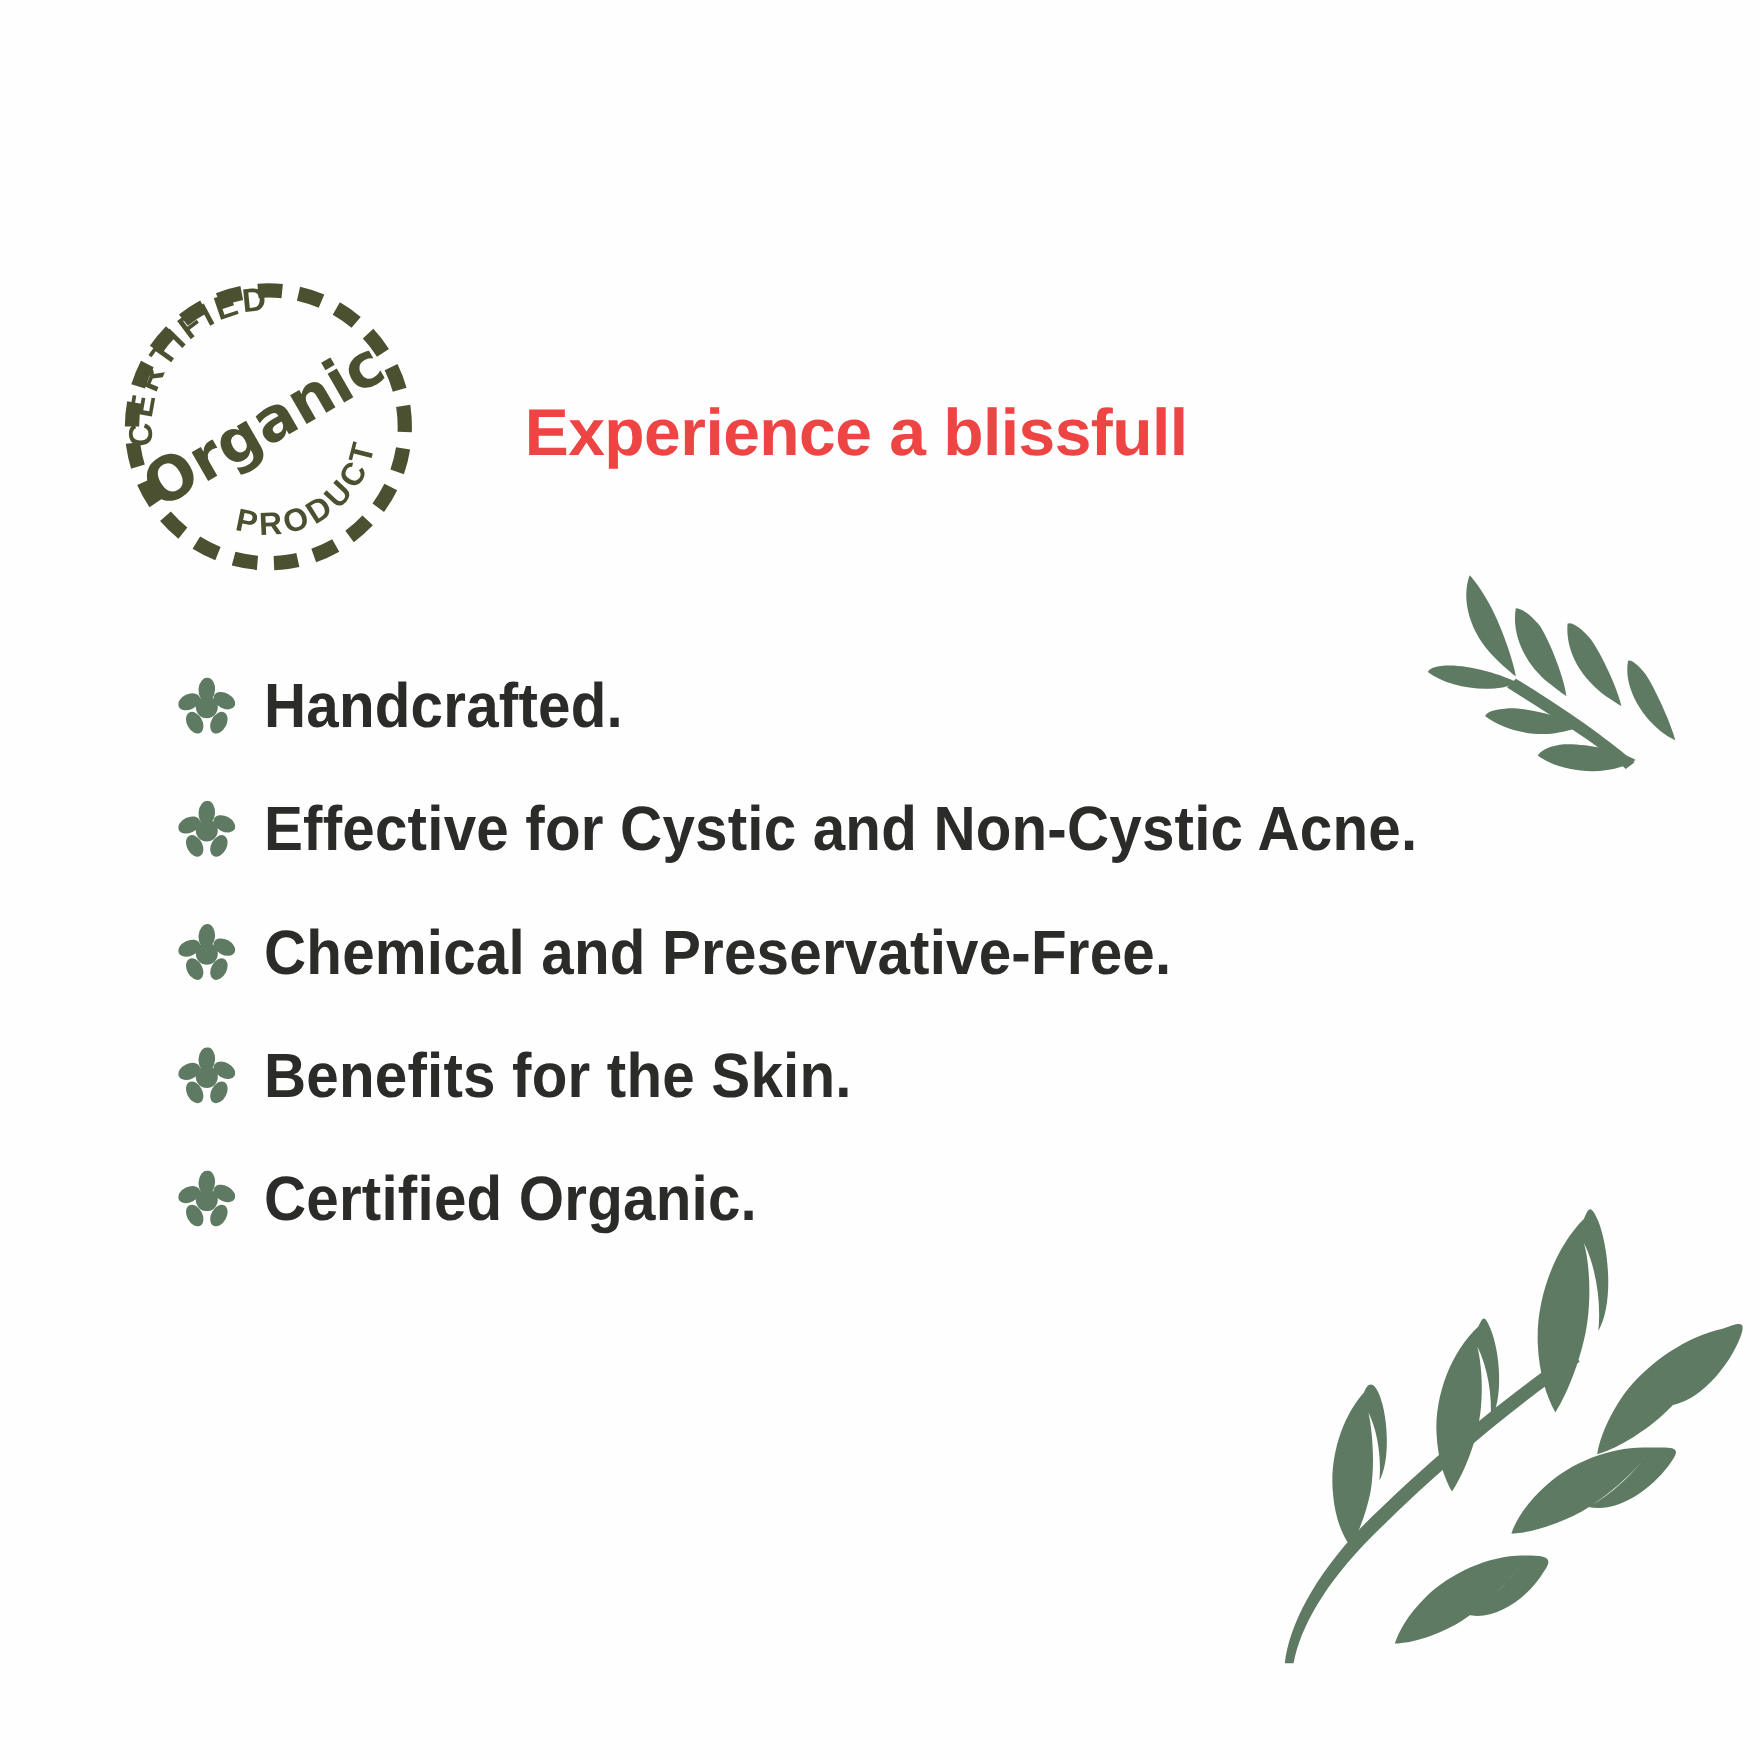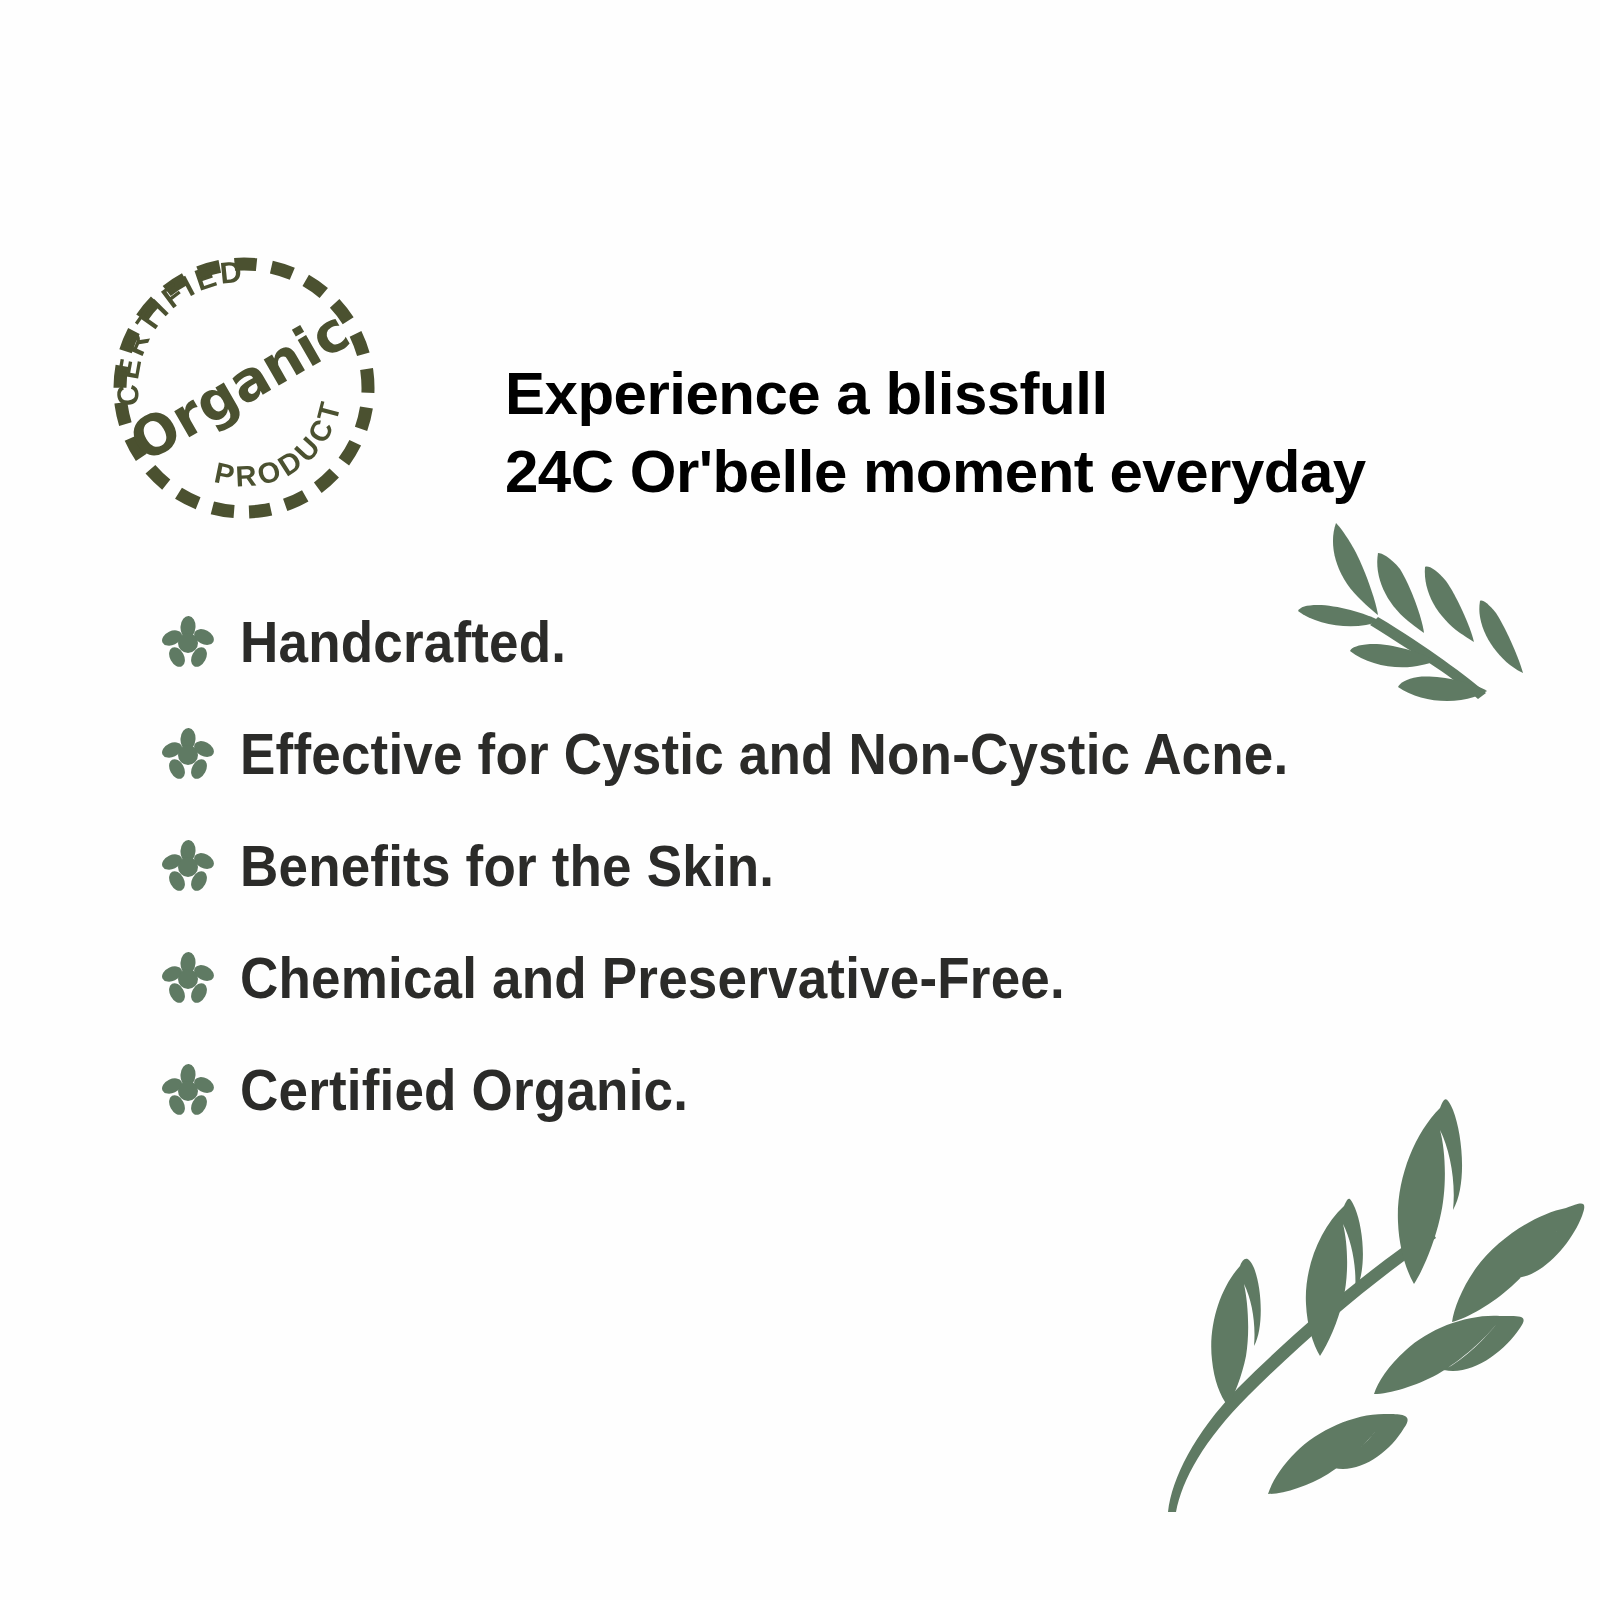--- a/index.html
+++ b/index.html
@@ -22,24 +22,24 @@
     left: 108px;
     top: 252px;
     width: 272px;
     height: 272px;
   }
   #badge svg { display: block; width: 272px; height: 272px; }
 
   
   #headline {
     position: absolute;
-    left: 505px;
+    left: 477px;
     top: 355px;
     width: 1060px;
-    color: #000000;
+    color: #ef4444;
     font-family: "Liberation Sans", sans-serif;
     font-weight: bold;
     font-size: 60px;
     line-height: 78px;
     letter-spacing: -0.5px;
   }
   #headline .hl-line { display: block; white-space: nowrap; }
 
   
   #bullets {
@@ -113,21 +113,20 @@
       <text font-family="Liberation Sans, sans-serif" font-size="29" font-weight="bold" fill="#4b5130" letter-spacing="4" transform="rotate(-32 136 136)">
         <textPath href="#arcBottom" startOffset="22%" id="tp-bottom">PRODUCT</textPath>
       </text>
 
       <text x="136" y="152" text-anchor="middle" font-family="DejaVu Sans, sans-serif" font-size="55" font-weight="bold" fill="#4b5130" transform="rotate(-30 136 142)" id="tp-center">Organic</text>
     </svg>
   </div>
 
   <div id="headline">
     <span class="hl-line">Experience a blissfull</span>
-    <span class="hl-line">24C Or'belle moment everyday</span>
   </div>
 
   <div id="bullets">
 
     <div class="bullet-row">
       <span class="bullet-marker">
         <svg viewBox="0 0 52 52" xmlns="http://www.w3.org/2000/svg" aria-hidden="true">
           <g fill="#5f7a63">
             <ellipse cx="26" cy="11" rx="7.5" ry="11" transform="rotate(4 26 11)"></ellipse>
             <ellipse cx="42" cy="21" rx="10.5" ry="7" transform="rotate(28 42 21)"></ellipse>
@@ -165,37 +164,37 @@
           <g fill="#5f7a63">
             <ellipse cx="26" cy="11" rx="7.5" ry="11" transform="rotate(4 26 11)"></ellipse>
             <ellipse cx="42" cy="21" rx="10.5" ry="7" transform="rotate(28 42 21)"></ellipse>
             <ellipse cx="37" cy="41" rx="7" ry="10.5" transform="rotate(28 37 41)"></ellipse>
             <ellipse cx="15" cy="41" rx="7" ry="10.5" transform="rotate(-28 15 41)"></ellipse>
             <ellipse cx="10" cy="22" rx="10.5" ry="7" transform="rotate(-25 10 22)"></ellipse>
             <circle cx="26" cy="27" r="10"></circle>
           </g>
         </svg>
       </span>
+      <span class="bullet-text">Chemical and Preservative-Free.</span>
+    </div>
+
+    <div class="bullet-row">
+      <span class="bullet-marker">
+        <svg viewBox="0 0 52 52" xmlns="http://www.w3.org/2000/svg" aria-hidden="true">
+          <g fill="#5f7a63">
+            <ellipse cx="26" cy="11" rx="7.5" ry="11" transform="rotate(4 26 11)"></ellipse>
+            <ellipse cx="42" cy="21" rx="10.5" ry="7" transform="rotate(28 42 21)"></ellipse>
+            <ellipse cx="37" cy="41" rx="7" ry="10.5" transform="rotate(28 37 41)"></ellipse>
+            <ellipse cx="15" cy="41" rx="7" ry="10.5" transform="rotate(-28 15 41)"></ellipse>
+            <ellipse cx="10" cy="22" rx="10.5" ry="7" transform="rotate(-25 10 22)"></ellipse>
+            <circle cx="26" cy="27" r="10"></circle>
+          </g>
+        </svg>
+      </span>
       <span class="bullet-text">Benefits for the Skin.</span>
-    </div>
-
-    <div class="bullet-row">
-      <span class="bullet-marker">
-        <svg viewBox="0 0 52 52" xmlns="http://www.w3.org/2000/svg" aria-hidden="true">
-          <g fill="#5f7a63">
-            <ellipse cx="26" cy="11" rx="7.5" ry="11" transform="rotate(4 26 11)"></ellipse>
-            <ellipse cx="42" cy="21" rx="10.5" ry="7" transform="rotate(28 42 21)"></ellipse>
-            <ellipse cx="37" cy="41" rx="7" ry="10.5" transform="rotate(28 37 41)"></ellipse>
-            <ellipse cx="15" cy="41" rx="7" ry="10.5" transform="rotate(-28 15 41)"></ellipse>
-            <ellipse cx="10" cy="22" rx="10.5" ry="7" transform="rotate(-25 10 22)"></ellipse>
-            <circle cx="26" cy="27" r="10"></circle>
-          </g>
-        </svg>
-      </span>
-      <span class="bullet-text">Chemical and Preservative-Free.</span>
     </div>
 
     <div class="bullet-row">
       <span class="bullet-marker">
         <svg viewBox="0 0 52 52" xmlns="http://www.w3.org/2000/svg" aria-hidden="true">
           <g fill="#5f7a63">
             <ellipse cx="26" cy="11" rx="7.5" ry="11" transform="rotate(4 26 11)"></ellipse>
             <ellipse cx="42" cy="21" rx="10.5" ry="7" transform="rotate(28 42 21)"></ellipse>
             <ellipse cx="37" cy="41" rx="7" ry="10.5" transform="rotate(28 37 41)"></ellipse>
             <ellipse cx="15" cy="41" rx="7" ry="10.5" transform="rotate(-28 15 41)"></ellipse>

